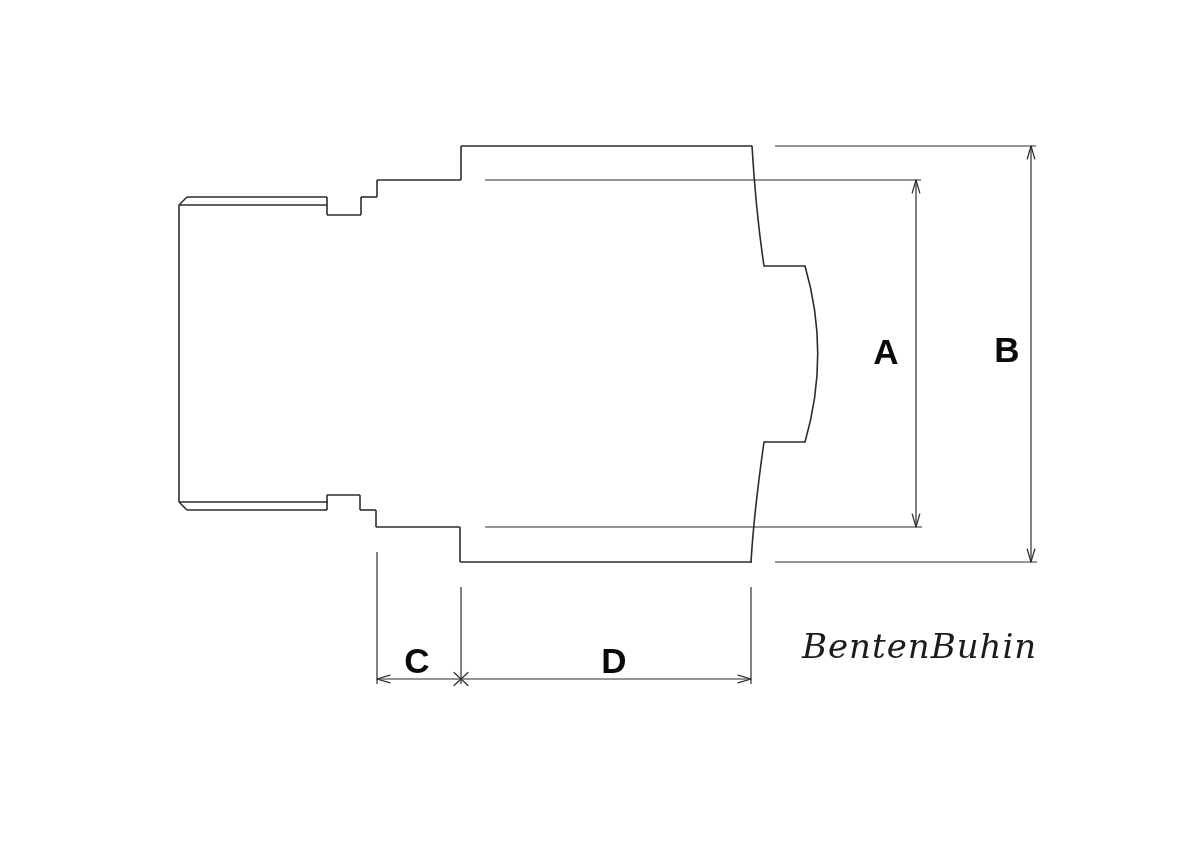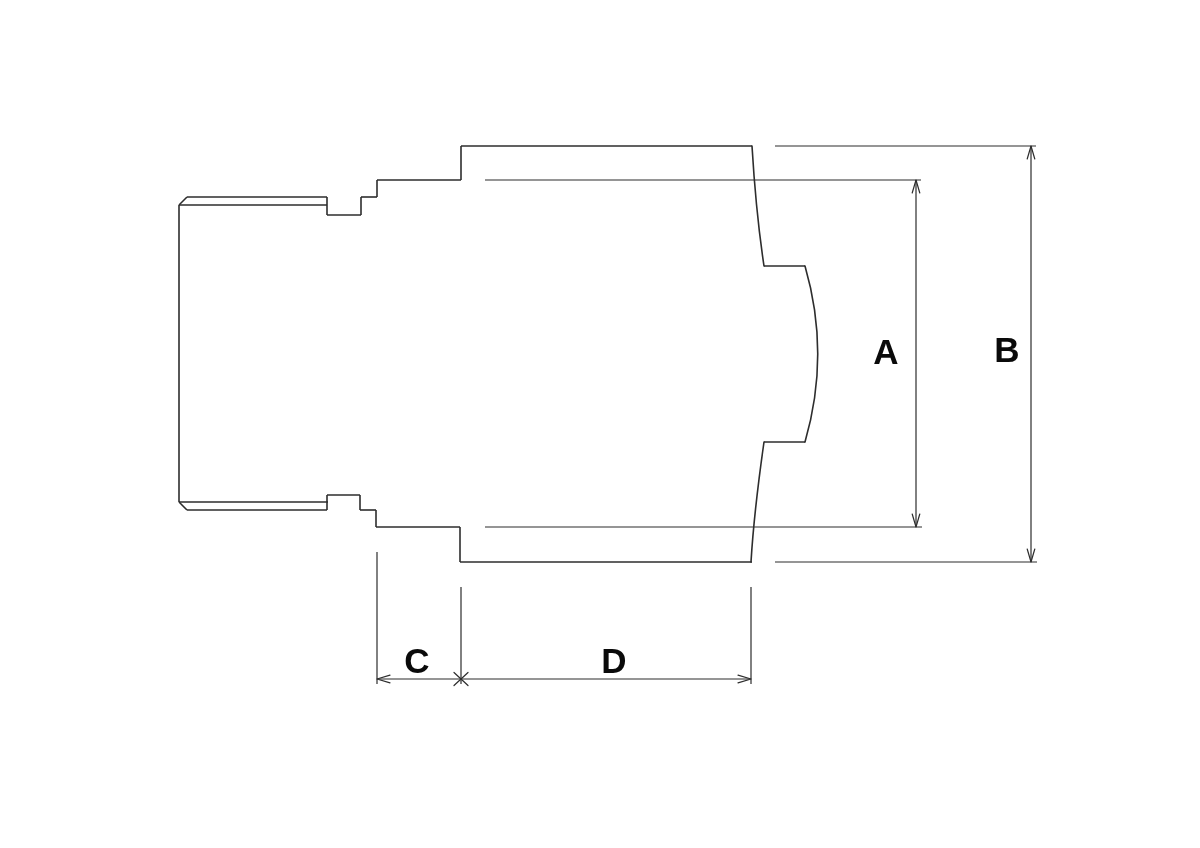--- a/index.html
+++ b/index.html
@@ -87,13 +87,14 @@
       <path d="M377 679 L390 675.2 M377 679 L390 682.8" fill="none" stroke="#2d2d2d" stroke-width="1.2" stroke-linecap="round"></path>
       <path d="M751 679 L738 675.2 M751 679 L738 682.8" fill="none" stroke="#2d2d2d" stroke-width="1.2" stroke-linecap="round"></path>
       <path d="M454 672.5 L468 685.5 M454 685.5 L468 672.5" fill="none" stroke="#2d2d2d" stroke-width="1.2" stroke-linecap="round"></path>
     </svg>
 
   <div class="dim-label label-a">A</div>
   <div class="dim-label label-b">B</div>
   <div class="dim-label label-c">C</div>
   <div class="dim-label label-d">D</div>
 
+  <div class="signature">BentenBuhin</div>
 </div>
 
 </body></html>

